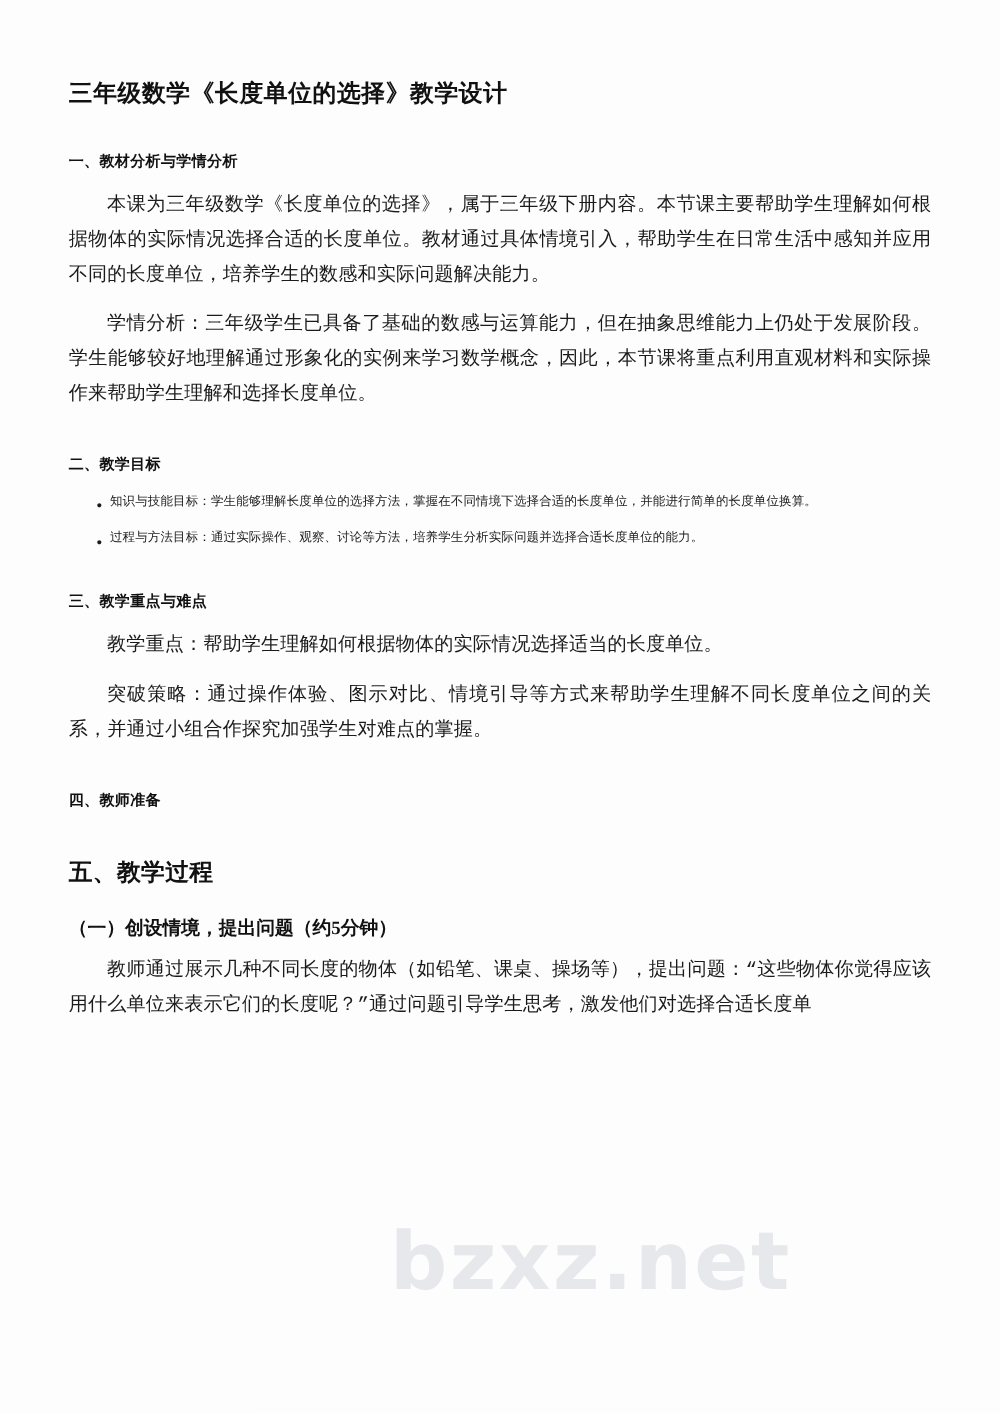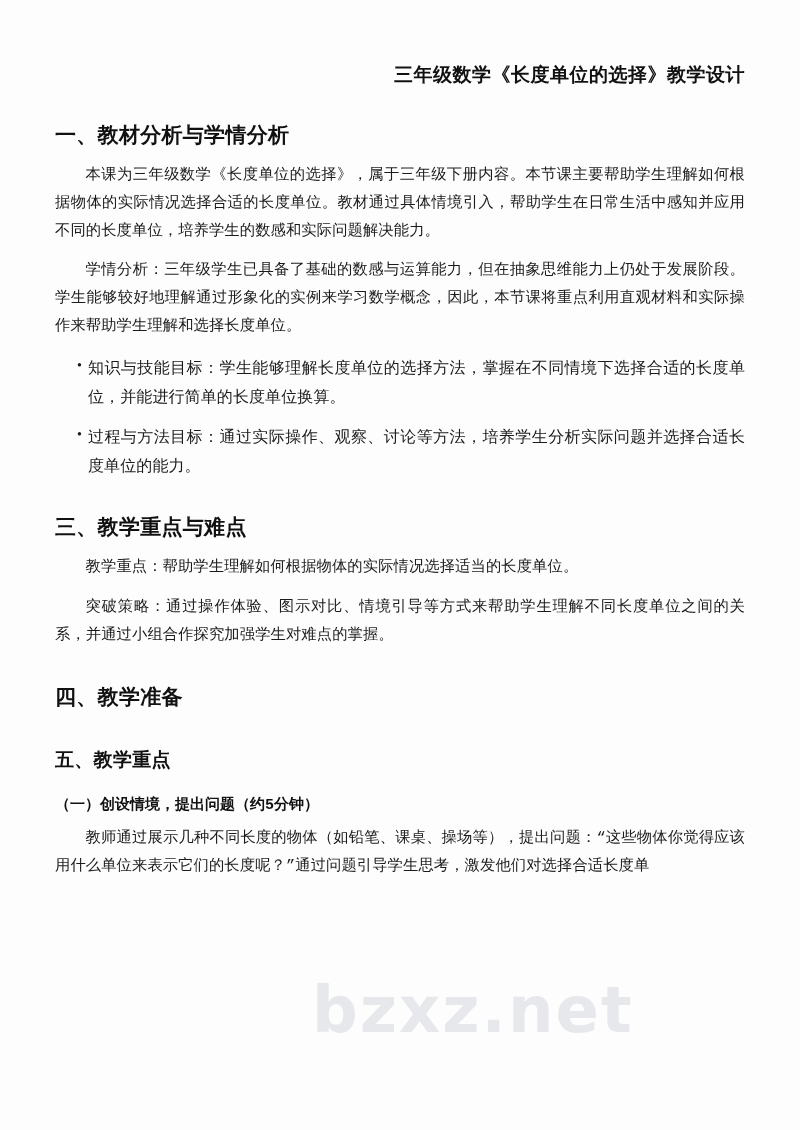--- a/index.html
+++ b/index.html
@@ -43,71 +43,71 @@
     user-select: none;
   }
 
   .content {
     position: relative;
     z-index: 2;
     padding: 0 55px;
   }
 
   .doc-title {
-    text-align: right;
+    text-align: left;
     font-size: 19px;
     font-weight: bold;
     color: #111;
     margin: 0;
     padding-top: 62px;
     letter-spacing: 0.5px;
     font-family: "DejaVu Sans", "Liberation Sans", sans-serif;
   }
 
   h2.section {
-    font-size: 21px;
+    font-size: 12px;
     font-weight: bold;
     color: #111;
     margin: 33px 0 13px 0;
     letter-spacing: 0.3px;
     font-family: "DejaVu Sans", "Liberation Sans", sans-serif;
   }
   h2.section.big {
     font-size: 19px;
     margin-top: 36px;
     margin-bottom: 16px;
   }
 
   h3.subsection {
     font-size: 15px;
     font-weight: bold;
     color: #111;
     margin: 22px 0 11px 0;
-    font-family: Liberation Mono, monospace;
+    font-family: Liberation Serif, serif;
   }
 
   p.para {
     font-size: 15.3px;
     line-height: 1.82;
     margin: 0 0 12px 0;
     text-indent: 2em;
     text-align: justify;
     color: #1b1b1b;
     letter-spacing: 0.1px;
     font-family: Liberation Mono, monospace;
   }
 
   ul.bullets {
     list-style: none;
     margin: 0 0 4px 0;
     padding: 0;
   }
   ul.bullets > li {
     position: relative;
-    font-size: 16px;
+    font-size: 10px;
     line-height: 1.82;
     margin: 0 0 11px 0;
     padding-left: 33px;
     text-align: justify;
     color: #1b1b1b;
     letter-spacing: 0.1px;
   }
   ul.bullets > li::before {
     content: "•";
     position: absolute;
@@ -133,32 +133,33 @@
   <div class="watermark">bzxz.net</div>
 
   <div class="content">
 
     <h1 class="doc-title">三年级数学《长度单位的选择》教学设计</h1>
 
     <h2 class="section">一、教材分析与学情分析</h2>
     <p class="para">本课为三年级数学《长度单位的选择》，属于三年级下册内容。本节课主要帮助学生理解如何根据物体的实际情况选择合适的长度单位。教材通过具体情境引入，帮助学生在日常生活中感知并应用不同的长度单位，培养学生的数感和实际问题解决能力。</p>
     <p class="para">学情分析：三年级学生已具备了基础的数感与运算能力，但在抽象思维能力上仍处于发展阶段。学生能够较好地理解通过形象化的实例来学习数学概念，因此，本节课将重点利用直观材料和实际操作来帮助学生理解和选择长度单位。</p>
 
+    <h2 class="section">二、教学目标</h2>
     <ul class="bullets">
       <li>知识与技能目标：学生能够理解长度单位的选择方法，掌握在不同情境下选择合适的长度单位，并能进行简单的长度单位换算。</li>
       <li>过程与方法目标：通过实际操作、观察、讨论等方法，培养学生分析实际问题并选择合适长度单位的能力。</li>
     </ul>
 
     <h2 class="section">三、教学重点与难点</h2>
     <p class="para">教学重点：帮助学生理解如何根据物体的实际情况选择适当的长度单位。</p>
     <p class="para">突破策略：通过操作体验、图示对比、情境引导等方式来帮助学生理解不同长度单位之间的关系，并通过小组合作探究加强学生对难点的掌握。</p>
 
-    <h2 class="section">四、教学准备</h2>
+    <h2 class="section">四、教师准备</h2>
 
-    <h2 class="section big">五、教学重点</h2>
+    <h2 class="section big">五、教学过程</h2>
     <h3 class="subsection">（一）创设情境，提出问题（约5分钟）</h3>
     <p class="para">教师通过展示几种不同长度的物体（如铅笔、课桌、操场等），提出问题：“这些物体你觉得应该用什么单位来表示它们的长度呢？”通过问题引导学生思考，激发他们对选择合适长度单</p>
 
   </div>
 
   <div class="footer">
     
     
   </div>
 

